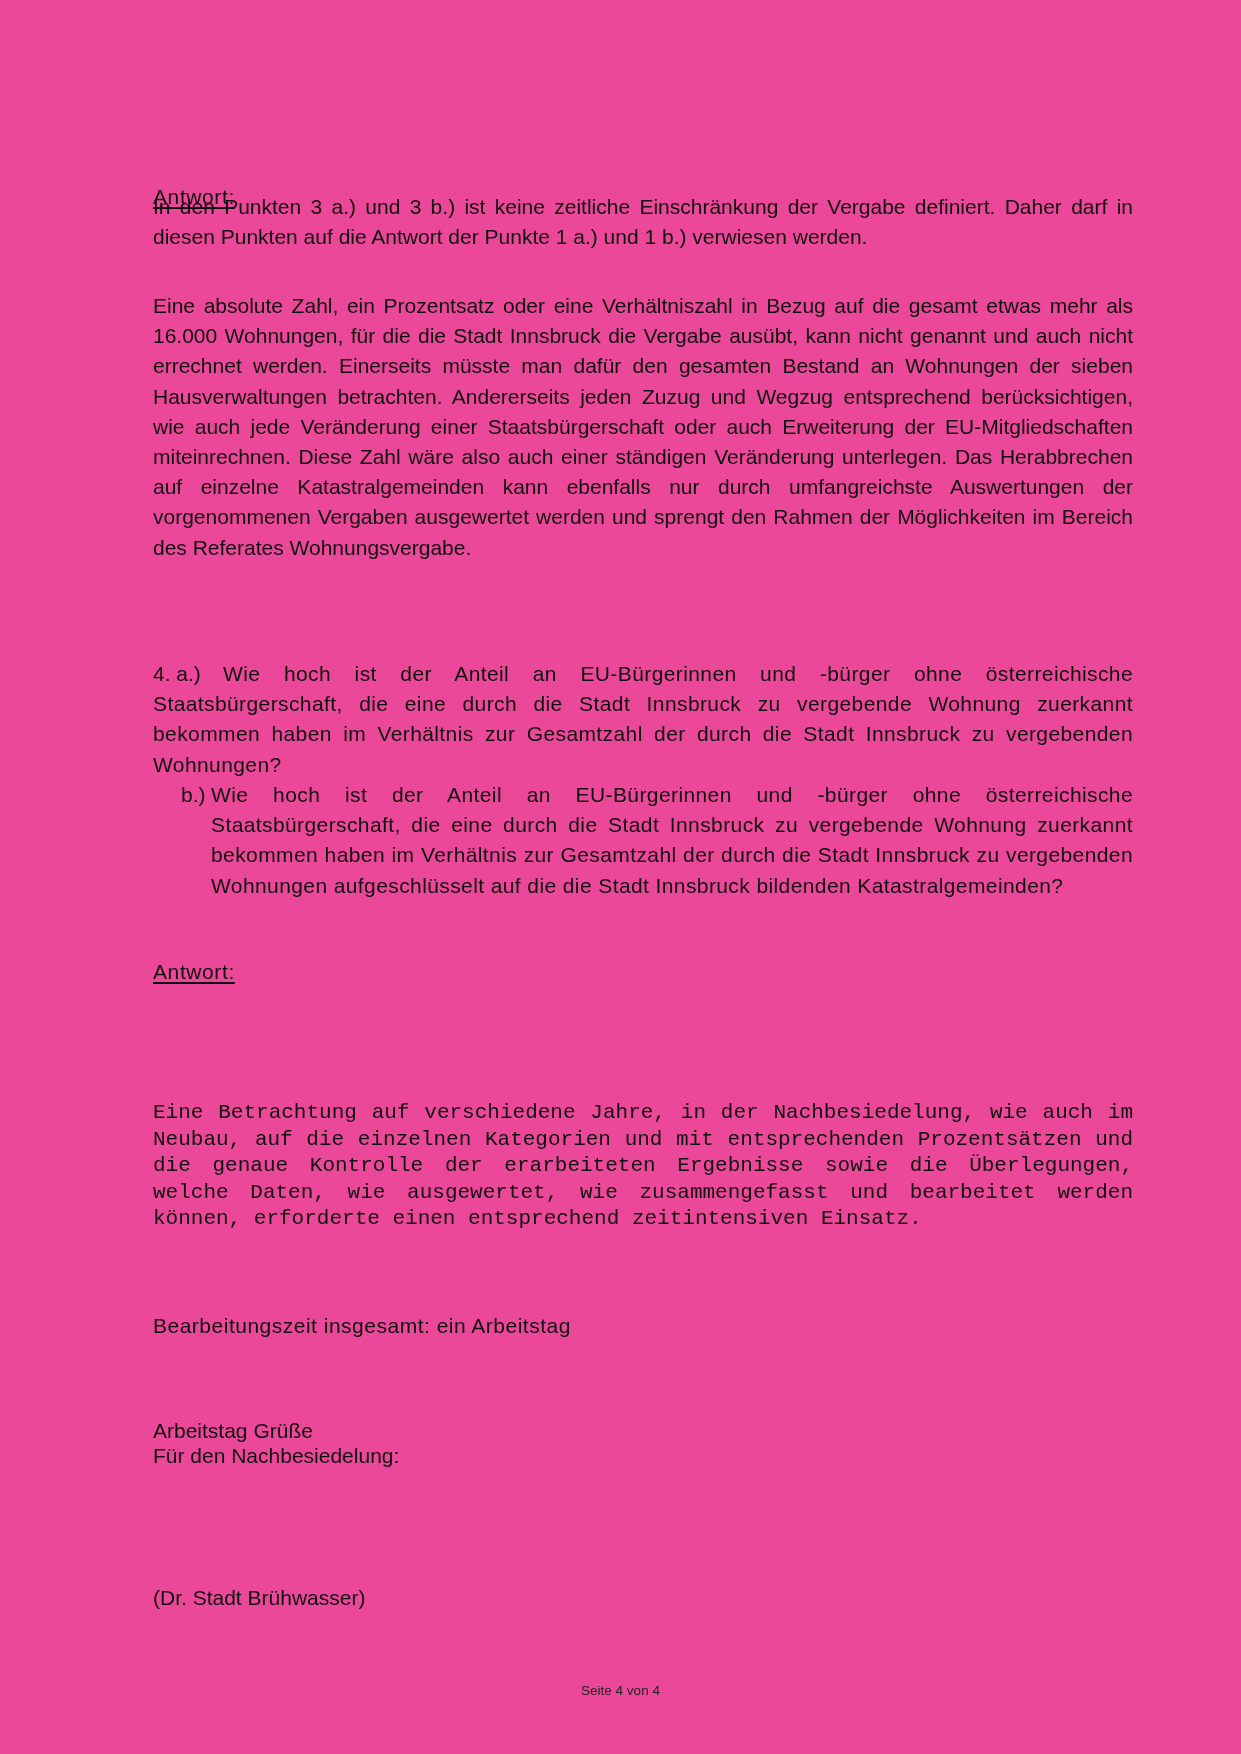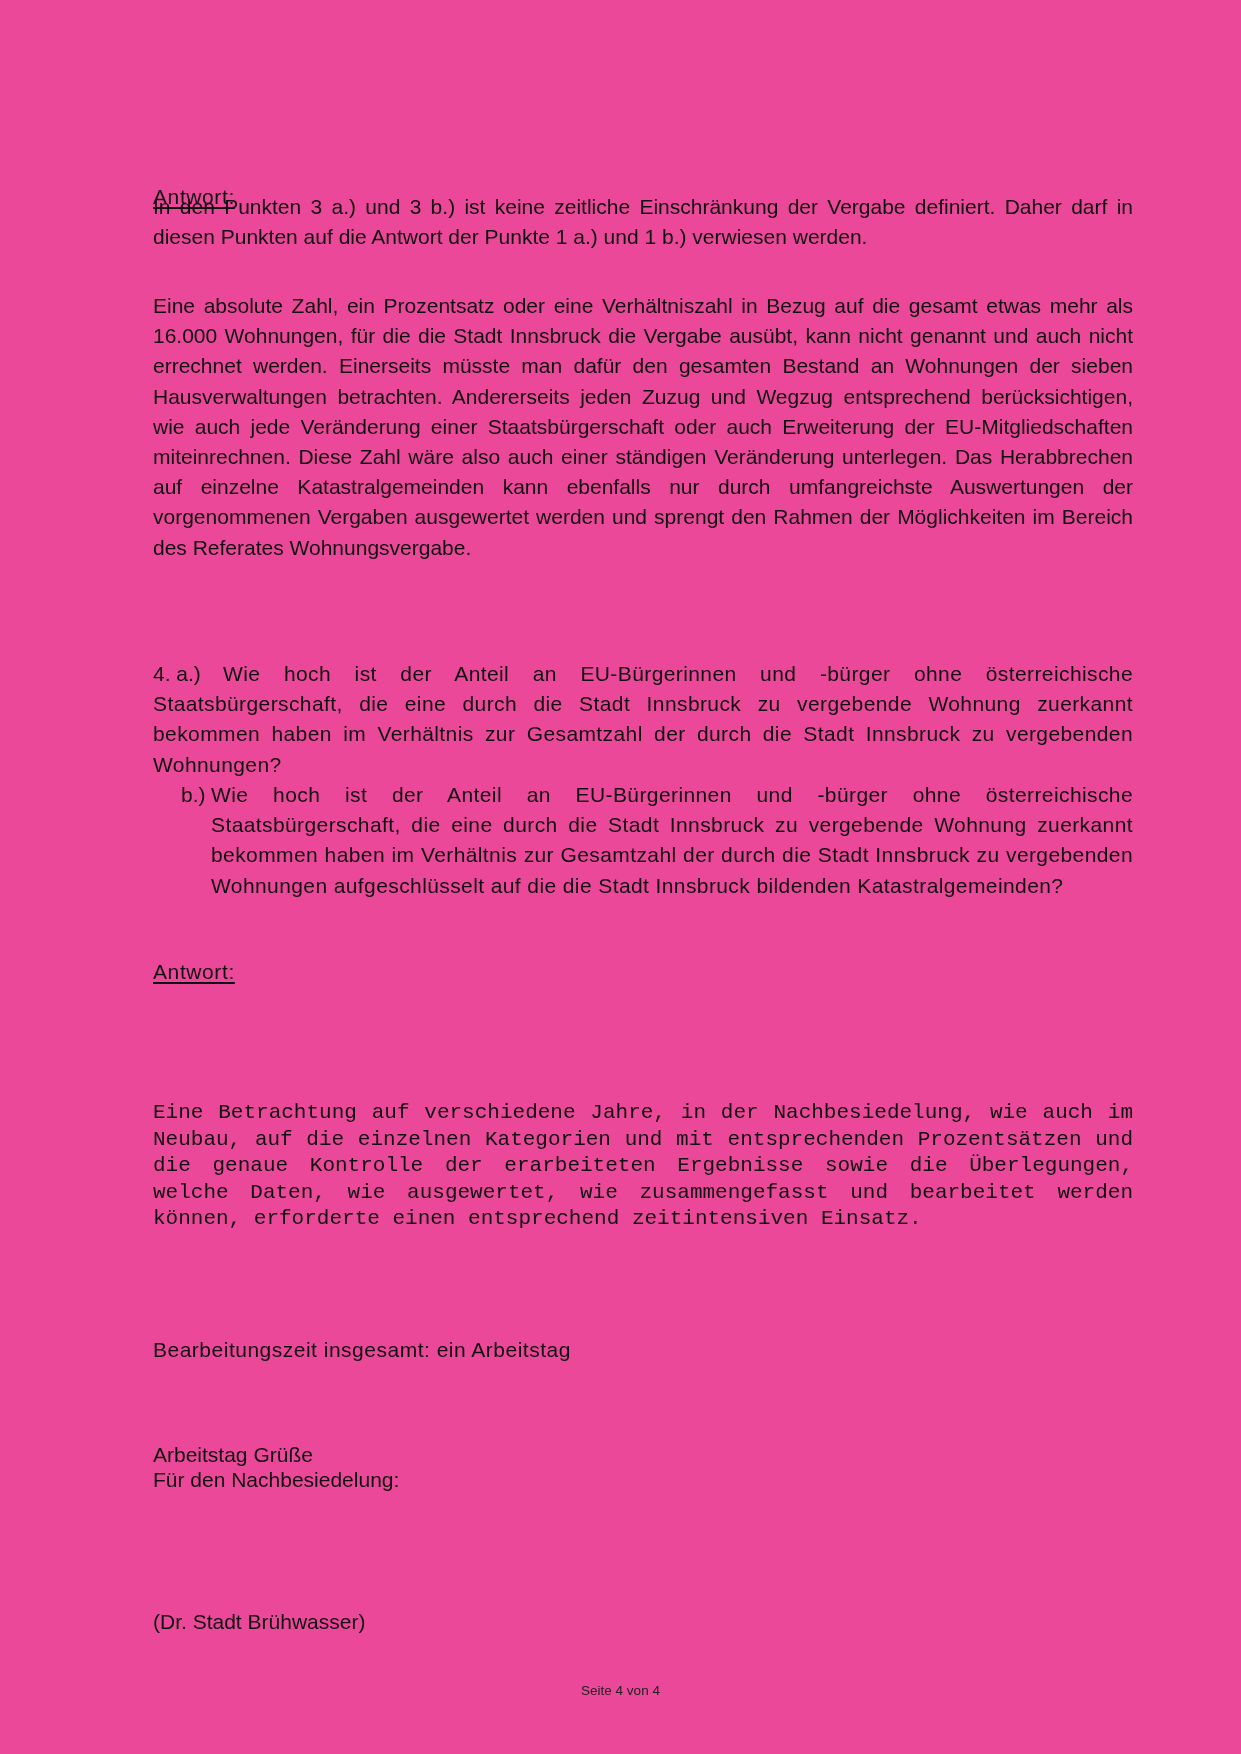--- a/index.html
+++ b/index.html
@@ -14,21 +14,21 @@
       text-decoration-thickness: 2px; text-underline-offset: 3px; letter-spacing: 0.6px;
     }
     .para {
       font-size: 21px; line-height: 30.2px; text-align: justify; text-align-last: left;
       margin: 0;
     }
     .para.tight { line-height: 26.6px; font-family: Liberation Mono, monospace; }
     .qitem { position: absolute; font-size: 21px; line-height: 30.2px; }
     .qlabel { position: absolute; left: 0; top: 0; white-space: nowrap; }
     .qtext { position: absolute; left: 58px; width: 922px; text-align: justify; text-align-last: left; letter-spacing: 0.4px; }
-    .plain { position: absolute; left: 153px; font-size: 21px; line-height: 26px; white-space: nowrap; margin-top: 24px; }
+    .plain { position: absolute; left: 153px; font-size: 21px; line-height: 26px; white-space: nowrap; }
     .spaced { letter-spacing: 0.5px; }
     .footer { position: absolute; top: 1683px; left: 0; width: 1241px; text-align: center; font-size: 13.5px; color: #222; }
   </style>
 </head>
 <body>
 
 <div class="page">
 
   <div class="block heading" style="top:184px;">Antwort:</div>
   <p class="block para" style="top:192px;">In den Punkten 3 a.) und 3 b.) ist keine zeitliche Einschränkung der Vergabe definiert. Daher darf in diesen Punkten auf die Antwort der Punkte 1 a.) und 1 b.) verwiesen werden.</p>

